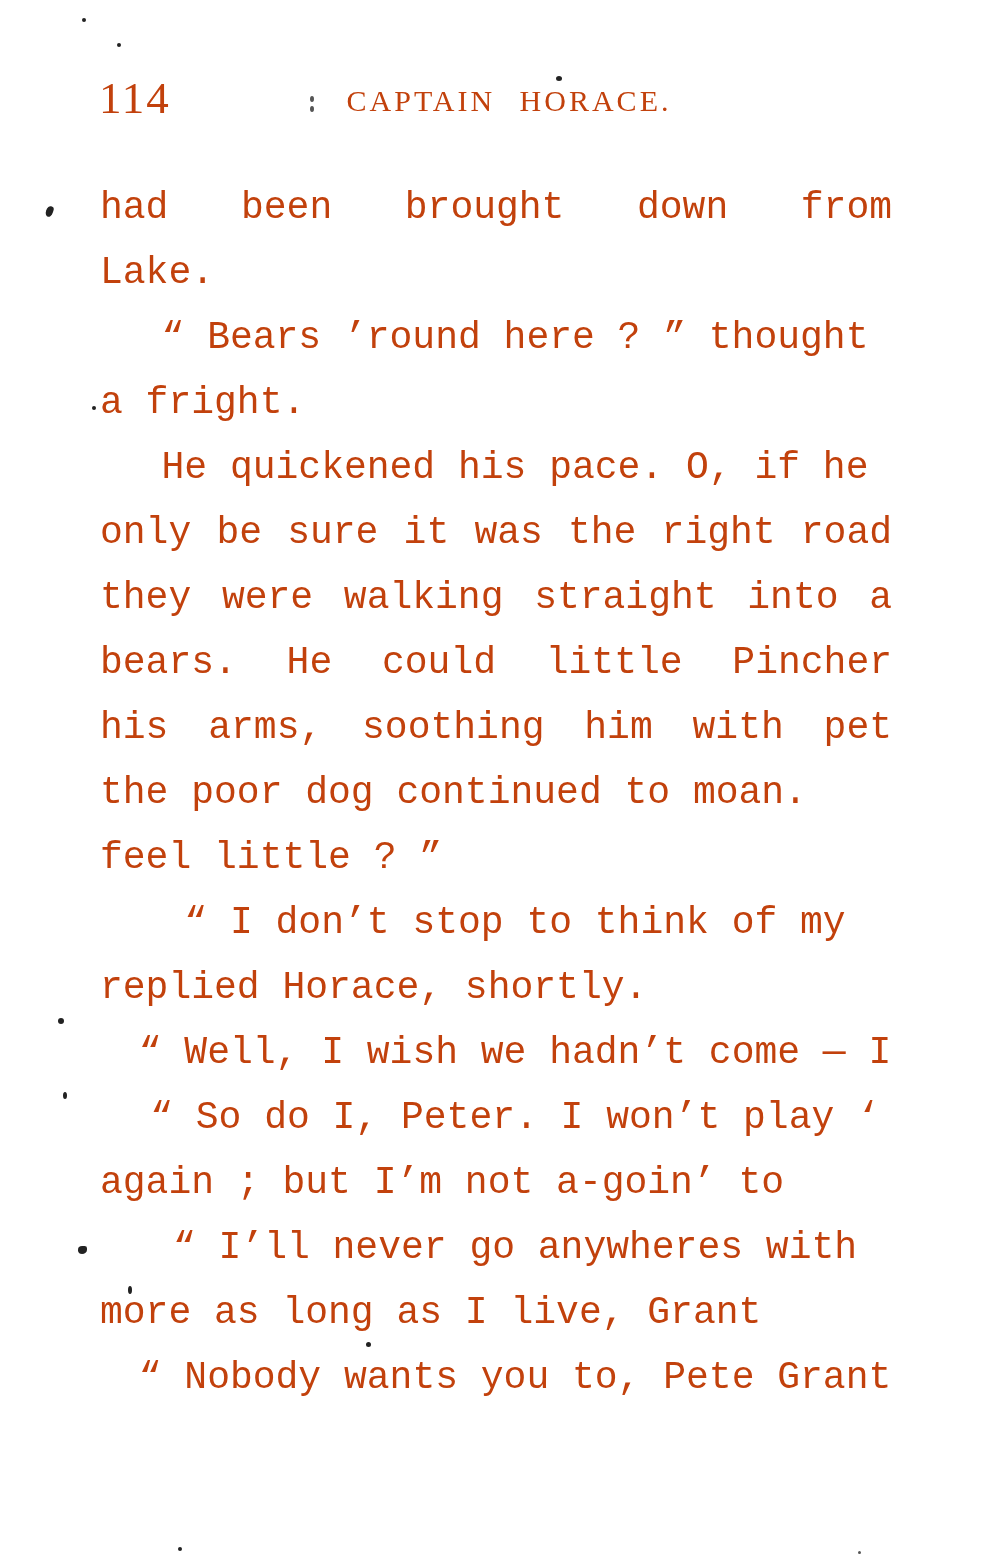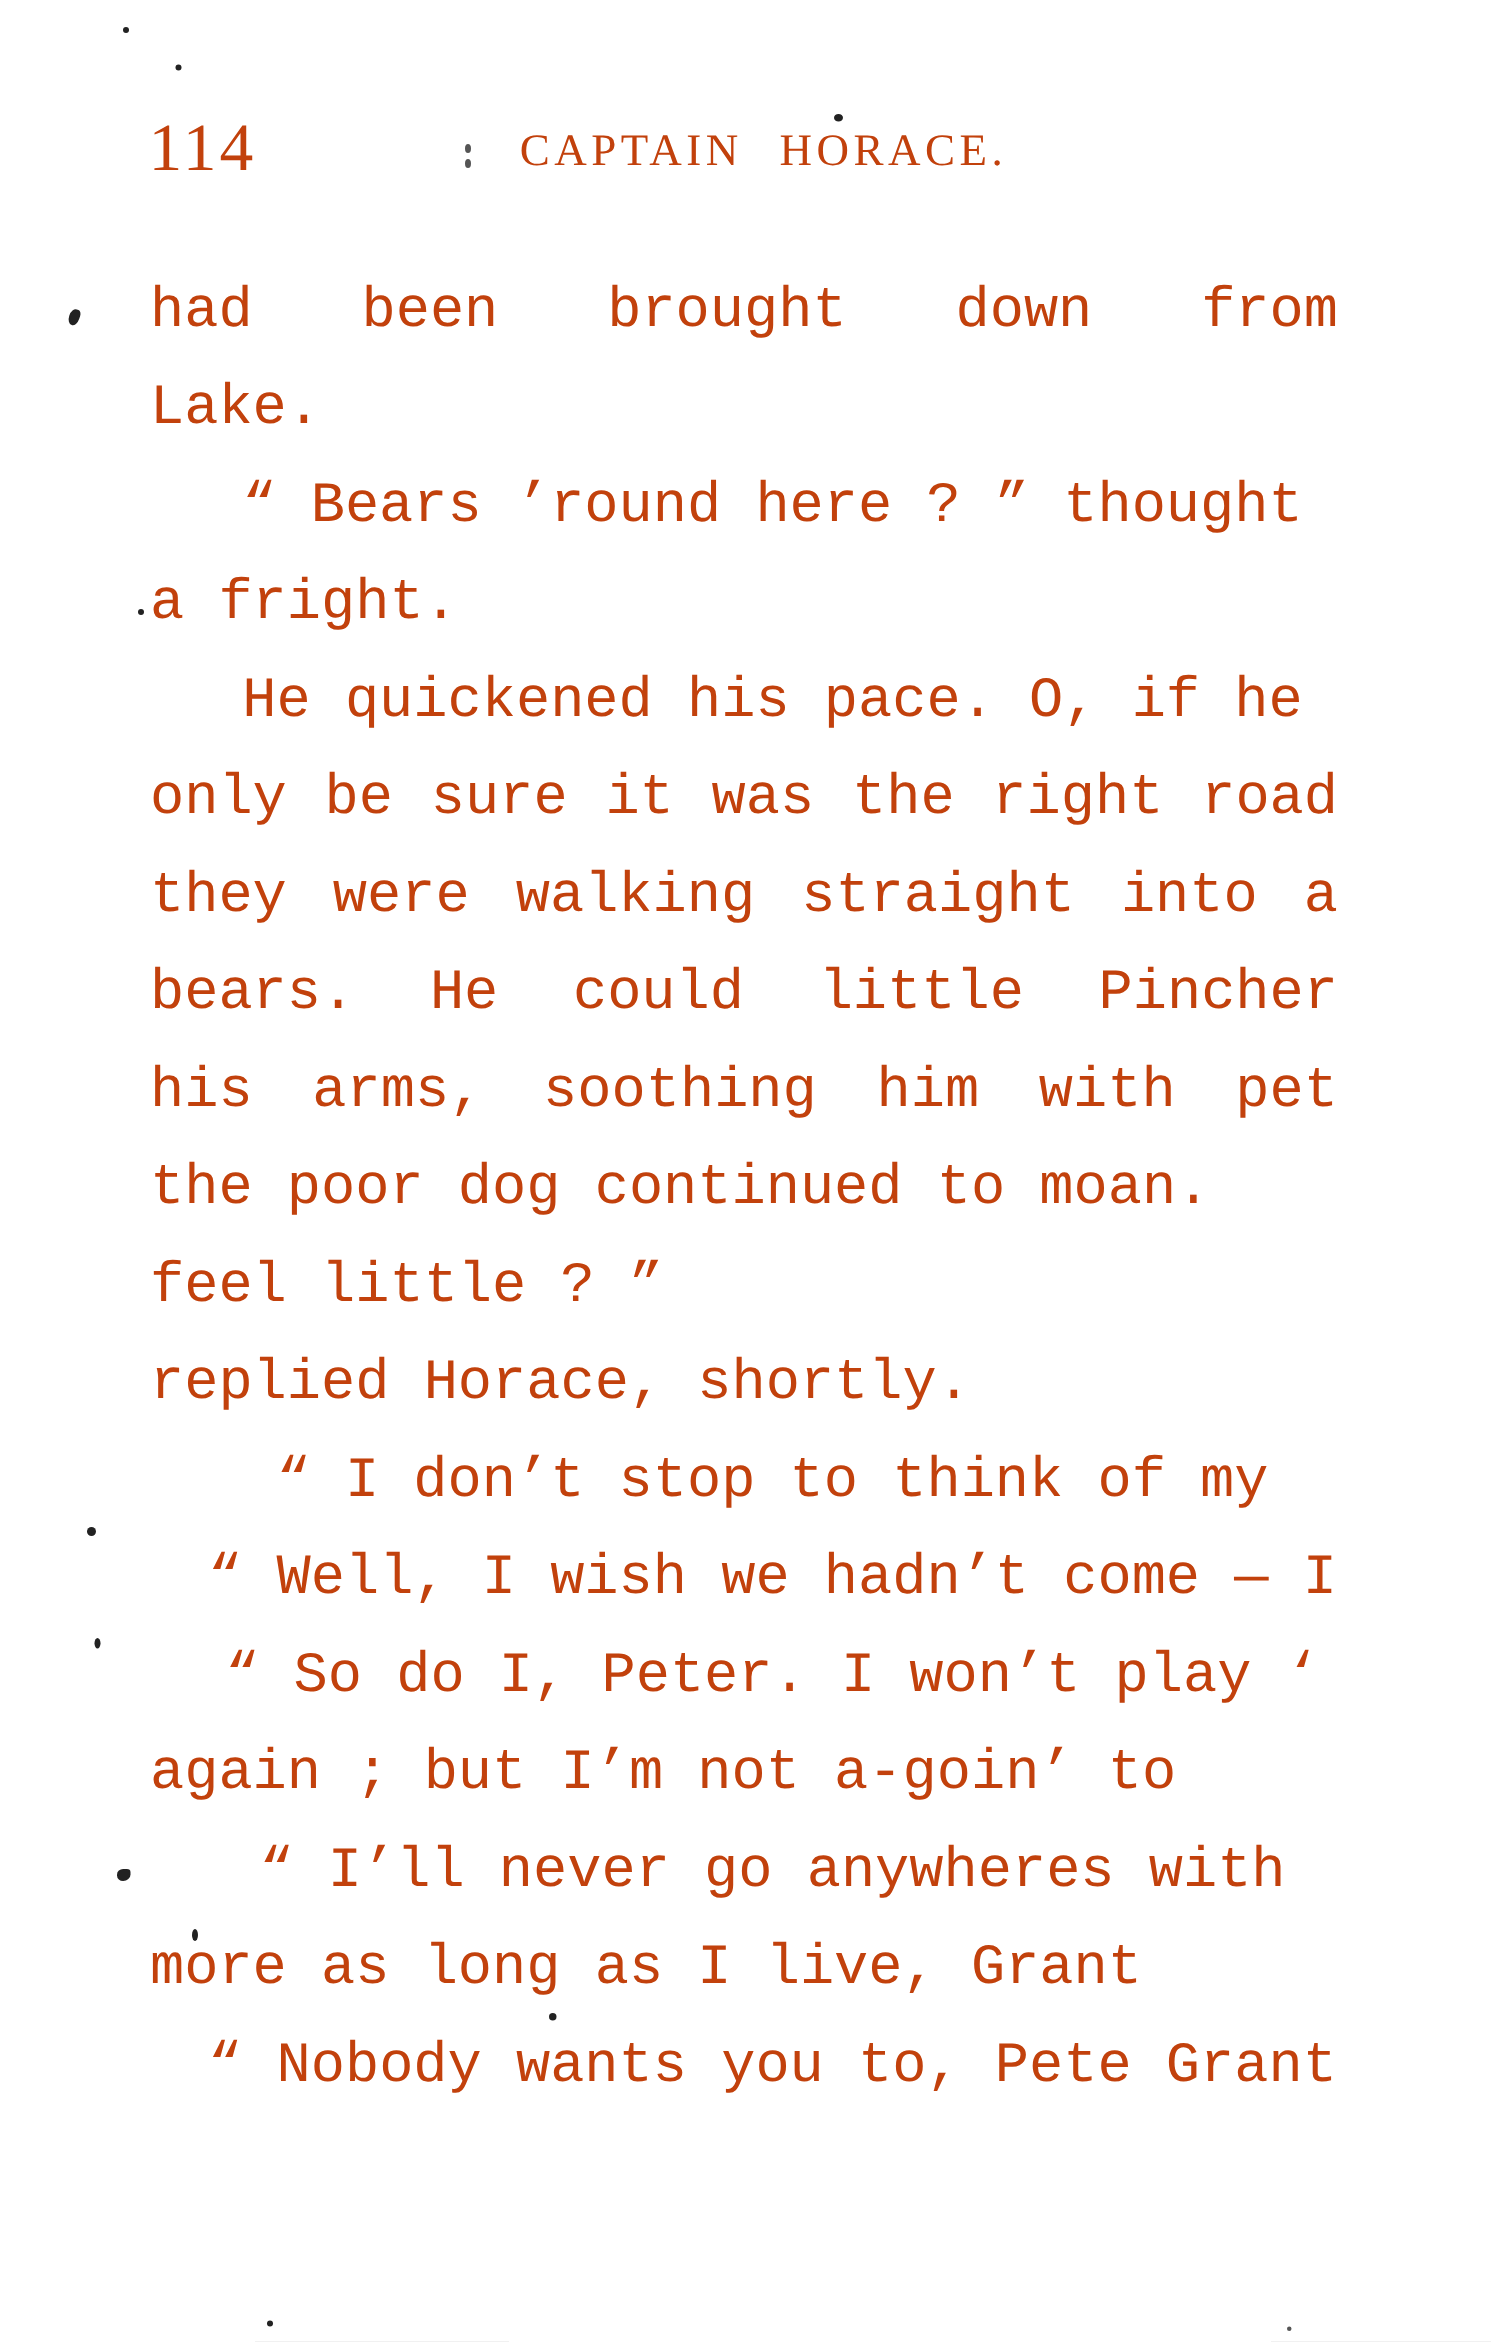--- a/index.html
+++ b/index.html
@@ -77,22 +77,22 @@
     <div class="ln">Lake.</div>
     <div class="ln j ind">“ Bears ’round here ? ” thought Horace, in</div>
     <div class="ln">a fright.</div>
     <div class="ln j ind">He quickened his pace.  O, if he could</div>
     <div class="ln j">only be sure it was the right road !  Perhaps</div>
     <div class="ln j">they were walking straight into a den of</div>
     <div class="ln j">bears.  He could little Pincher close in</div>
     <div class="ln j">his arms, soothing him with pet names ;  for</div>
     <div class="ln">the poor dog continued to moan.</div>
     <div class="ln">feel little ? ”</div>
+    <div class="ln j ind">“ I don’t stop to think of my feelings,”</div>
     <div class="ln">replied Horace, shortly.</div>
-    <div class="ln j ind">“ I don’t stop to think of my feelings,”</div>
     <div class="ln ind">“ Well, I wish we hadn’t come — I do.”</div>
     <div class="ln j ind">“ So do I, Peter.  I won’t play ‘ hookey ’</div>
     <div class="ln">again ;  but I’m not a-goin’ to cry.”</div>
     <div class="ln j ind">“ I’ll never go anywheres with you any</div>
     <div class="ln">more as long as I live, Grant Clifford ! ”</div>
     <div class="ln ind">“ Nobody wants you to, Pete Grant ! ”</div>
   </div>
 
   <div class="speck" style="left:82px;  top:18px;   width:4px; height:4px;"></div>
   <div class="speck" style="left:117px; top:43px;   width:4px; height:4px;"></div>

